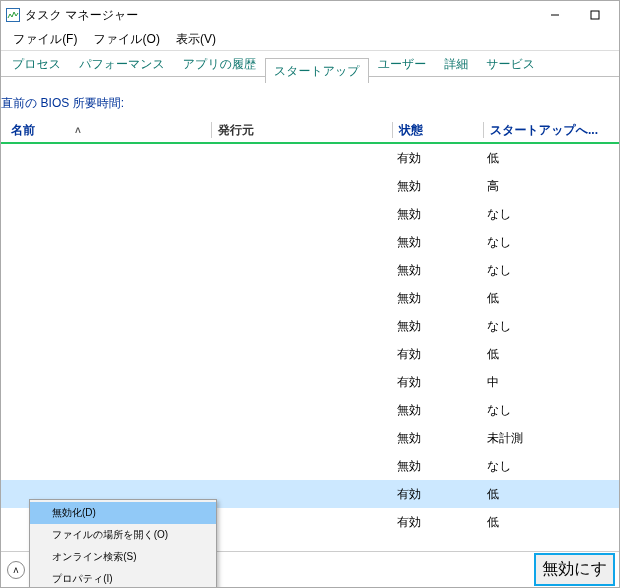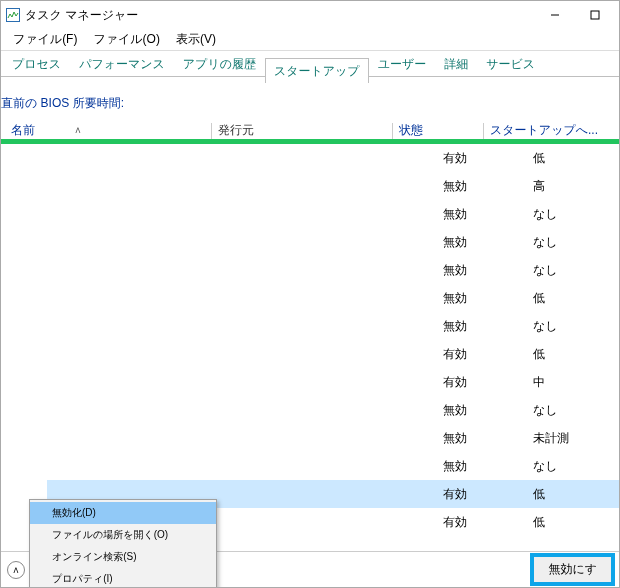--- a/index.html
+++ b/index.html
@@ -9,40 +9,40 @@
   .titlebar .icon { width: 16px; height: 16px; margin-right: 4px; display:flex; align-items:center; justify-content:center; }
   .titlebar .title { flex: 0 0 auto; }
   .titlebar .spacer { flex: 1; }
   .winbtn { width: 40px; height: 24px; display: flex; align-items: center; justify-content: center; cursor: default; }
   .menubar { height: 22px; display: flex; align-items: center; padding: 0 4px; border-bottom: 1px solid #ddd; }
   .menuitem { padding: 2px 8px; cursor: default; }
   .tabs { display: flex; align-items: flex-end; border-bottom: 1px solid #bfbfbf; height: 26px; padding-left: 2px; background:#fff; }
   .tab { padding: 4px 8px 3px 8px; border: 1px solid transparent; border-bottom: none; margin-right: 0; cursor: default; font-size:12px; color:#0f766e; }
   .tab.active { border-color: #bfbfbf; background: #fff; position: relative; top: 7px; }
   .bios { text-align: left; padding: 18px 10px 10px 0; color: #003399; font-size:12px; }
-  .headers { display: flex; border-bottom: 5px solid #22c55e; height: 22px; align-items: flex-end; font-size:12px; }
+  .headers { display: flex; border-bottom: 2px solid #22c55e; height: 22px; align-items: flex-start; font-size:12px;font-weight:bold; }
   .col-name { width: 210px; padding-left: 10px; display:flex; align-items:center; color:#003399;}
   .col-pub  { width: 180px; padding-left: 6px; color:#333;}
   .col-stat { width: 90px;  padding-left: 6px; color:#003399;}
   .col-impact { flex:1;   padding-left: 6px; color:#003399;}
   .sort-arrow { margin-left: 40px; font-size:10px; color:#555; }
   .vline { width:1px; height:16px; background:#ccc; }
   .rows { }
-  .row { display:flex; height:28px; align-items:center;margin-left:46px; }
+  .row { display:flex; height:28px; align-items:center; }
   .row.selected { background: #cce8ff; }
   .row .c-name { width: 210px; padding-left: 10px; }
   .row .c-pub  { width: 180px; padding-left: 6px; }
   .row .c-stat { width: 90px;  padding-left: 6px; }
   .row .c-imp  { flex:1;       padding-left: 6px; }
   .context-menu { position: absolute; left: 28px; top: 498px; width: 188px; background: #f2f2f2; border: 1px solid #a0a0a0; box-shadow: 2px 2px 4px rgba(0,0,0,0.25); padding: 2px 0; z-index: 20; }
   .ctx-item { padding: 4px 8px 4px 22px; font-size:10px; cursor:default; }
   .ctx-item.highlight { background: #91c9f7; }
   .footer { position:absolute; bottom:0; left:0; right:0; height:36px; border-top:1px solid #ccc; display:flex; align-items:center; justify-content:flex-end; padding: 0 4px; background:#fff; }
   .footer .expand { position:absolute; left:6px; bottom:8px; width:18px; height:18px; border:1px solid #888; border-radius:50%; display:flex; align-items:center; justify-content:center; font-size:10px; }
-  .footer .btn { border:4px solid #0ea5e9; padding: 4px 14px; background:#efefef; font-size:12px; }
+  .footer .btn { border:2px solid #0ea5e9; padding: 4px 6px; background:#efefef; font-size:16px; }
   svg { display:block; }
 </style>
 </head>
 <body>
 
 <div class="window">
 
   <div class="titlebar">
     <span class="icon">
       <svg width="14" height="14" viewBox="0 0 14 14">

